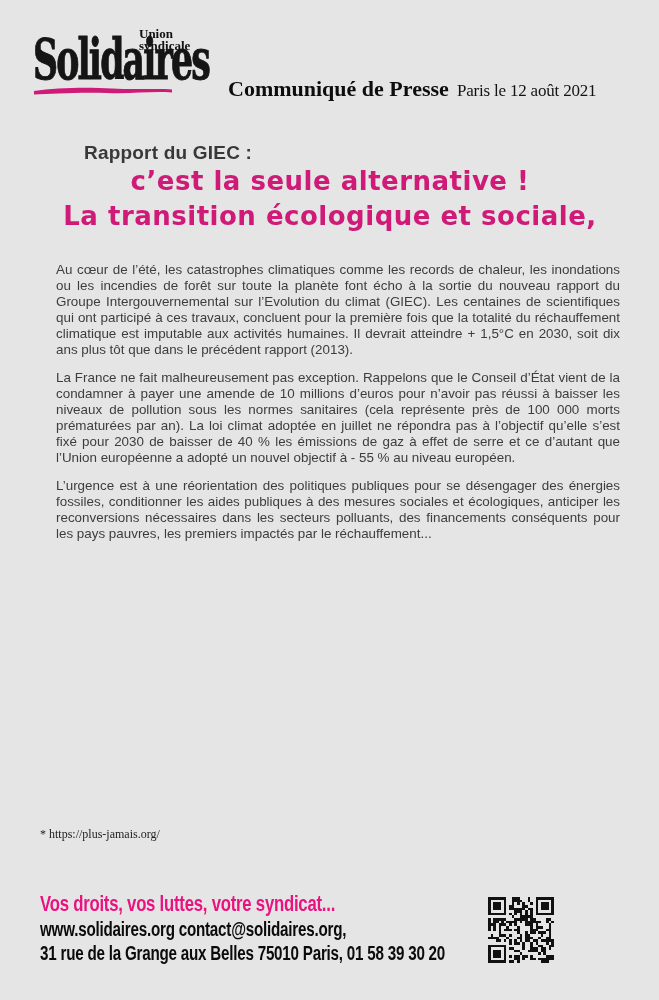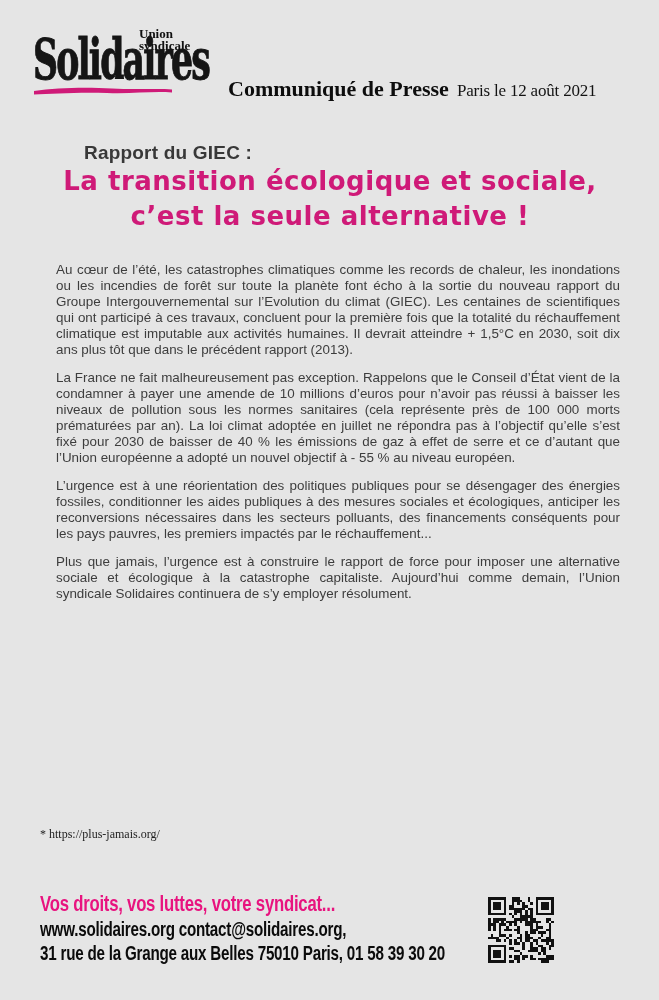--- a/index.html
+++ b/index.html
@@ -81,29 +81,28 @@
     <svg class="underline" width="142" height="11" viewBox="0 0 142 11" aria-hidden="true">
       <path fill="var(--magenta,#cf1a78)" d="M2 6 C 25 2.5, 55 2, 80 3.5 C 105 5, 125 3, 140 4.5 L 140 7.5 C 120 6, 100 9, 75 8 C 50 7, 20 8.5, 2 9.5 Z"></path>
     </svg>
     <div class="doc-type">Communiqué de Presse</div>
     <div class="dateline">Paris le 12 août 2021</div>
   </header>
 
   <div class="kicker">Rapport du GIEC :</div>
 
   <h1 class="main-title">
+    <span class="t-line">c’est la seule alternative !</span>
     <span class="t-line">La transition écologique et sociale,</span>
-    <span class="t-line">c’est la seule alternative !</span>
   </h1>
 
   <main class="body">
     <p>Au cœur de l’été, les catastrophes climatiques comme les records de chaleur, les inondations ou les incendies de forêt sur toute la planète font écho à la sortie du nouveau rapport du Groupe Intergouvernemental sur l’Evolution du climat (GIEC). Les centaines de scientifiques qui ont participé à ces travaux, concluent pour la première fois que la totalité du réchauffement climatique est imputable aux activités humaines. Il devrait atteindre + 1,5°C en 2030, soit dix ans plus tôt que dans le précédent rapport (2013).</p>
     <p>La France ne fait malheureusement pas exception. Rappelons que le Conseil d’État vient de la condamner à payer une amende de 10 millions d’euros pour n’avoir pas réussi à baisser les niveaux de pollution sous les normes sanitaires (cela représente près de 100 000 morts prématurées par an). La loi climat adoptée en juillet ne répondra pas à l’objectif qu’elle s’est fixé pour 2030 de baisser de 40 % les émissions de gaz à effet de serre et ce d’autant que l’Union européenne a adopté un nouvel objectif à - 55 % au niveau européen.</p>
     <p>L’urgence est à une réorientation des politiques publiques pour se désengager des énergies fossiles, conditionner les aides publiques à des mesures sociales et écologiques, anticiper les reconversions nécessaires dans les secteurs polluants, des financements conséquents pour les pays pauvres, les premiers impactés par le réchauffement...</p>
-    <p>Plus que jamais, l’urgence est à construire le rapport de force pour imposer une alternative sociale et écologique à la catastrophe capitaliste. Aujourd’hui comme demain, l’Union syndicale Solidaires continuera de s’y employer résolument.</p>
   </main>
 
   <div class="footnote">* https://plus-jamais.org/</div>
 
   <footer class="footer">
     <div class="slogan">Vos droits, vos luttes, votre syndicat...</div>
     <div class="contact">www.solidaires.org contact@solidaires.org,</div>
     <div class="address">31 rue de la Grange aux Belles 75010 Paris, 01 58 39 30 20</div>
   </footer>
 

